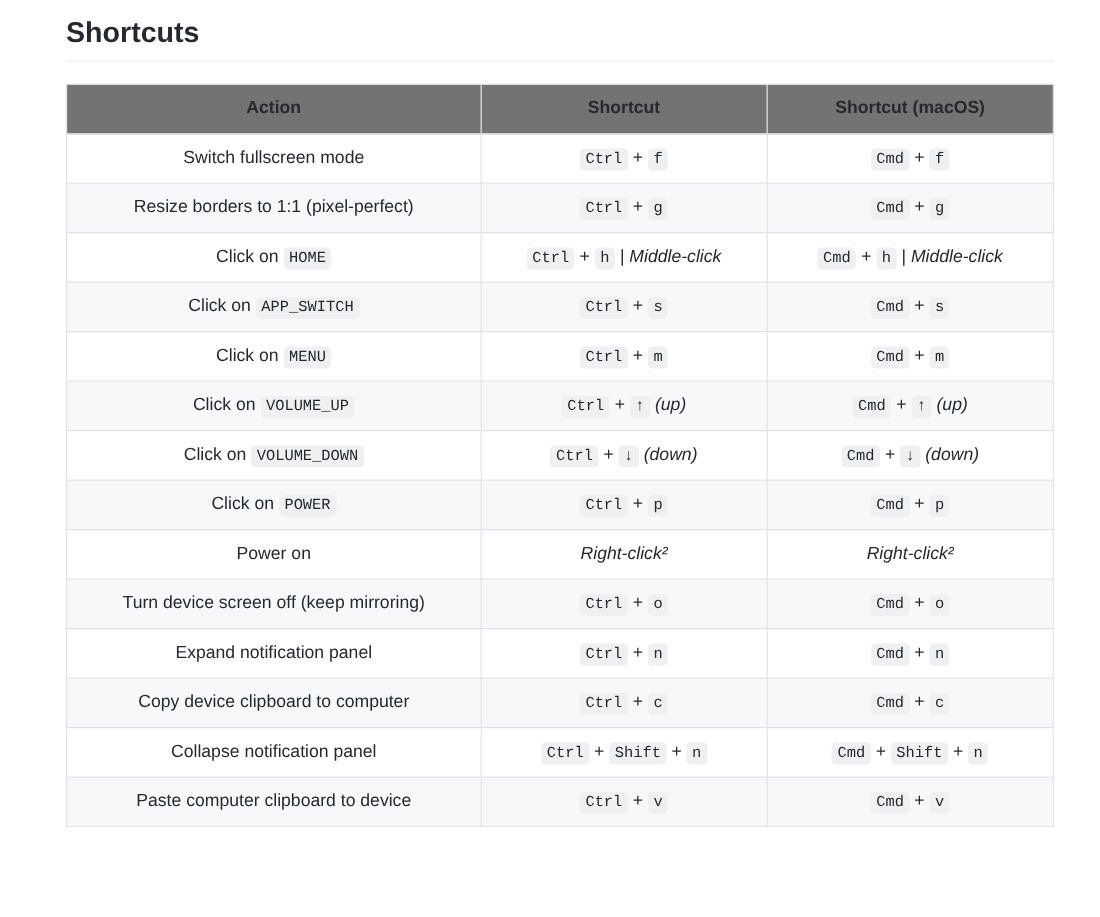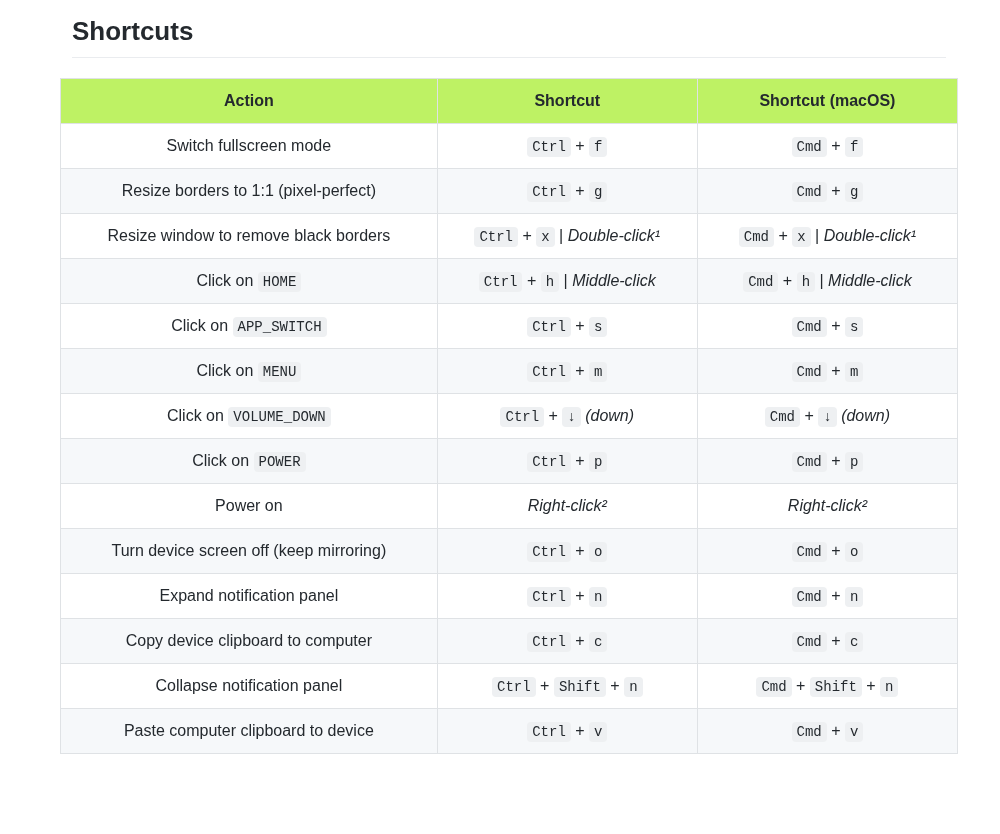--- a/index.html
+++ b/index.html
@@ -7,22 +7,22 @@
     font-family:-apple-system,BlinkMacSystemFont,"Segoe UI",Helvetica,Arial,sans-serif;
     color:#24292e;
     background:#fff;
     width:1000px;
     font-size:16px;
   }
   .page{padding:0 42px 0 60px;}
   h2{
     font-size:26px;
     font-weight:600;
-    margin:12px;
-    padding:4px 0 10px 0;
+    margin:0;
+    padding:14px 0 10px 0;
     border-bottom:1px solid #eaecef;
   }
   table{
     border-collapse:collapse;
     width:100%;
     margin-top:20px;
     border:1px solid #dfe2e5;
     table-layout:fixed;
   }
   th,td{
@@ -31,21 +31,21 @@
     text-align:center;
     vertical-align:middle;
     font-size:16px;
     line-height:1.5;
   }
   col.c1{width:42%;}
   col.c2{width:29%;}
   col.c3{width:29%;}
   th{
     font-weight:600;
-    background:#bef264;
+    background:#737373;
   }
   th.center{text-align:center;}
   tbody tr:nth-child(even) td{background:#f6f8fa;}
   code{
     font-family:SFMono-Regular,Consolas,"Liberation Mono",Menlo,monospace;
     background:#eef0f2;
     border-radius:4px;
     padding:2px 5px;
     font-size:14px;
     color:#24292e;
@@ -75,38 +75,38 @@
           <td>Switch fullscreen mode</td>
           <td><code>Ctrl</code> + <code>f</code></td>
           <td><code>Cmd</code> + <code>f</code></td>
         </tr>
         <tr>
           <td>Resize borders to 1:1 (pixel-perfect)</td>
           <td><code>Ctrl</code> + <code>g</code></td>
           <td><code>Cmd</code> + <code>g</code></td>
         </tr>
         <tr>
-          <td>Resize window to remove black borders</td>
-          <td><code>Ctrl</code> + <code>x</code>  | <em>Double-click¹</em></td>
-          <td><code>Cmd</code> + <code>x</code>  | <em>Double-click¹</em></td>
-        </tr>
-        <tr>
           <td>Click on <code>HOME</code></td>
           <td><code>Ctrl</code> + <code>h</code>  | <em>Middle-click</em></td>
           <td><code>Cmd</code> + <code>h</code>  | <em>Middle-click</em></td>
         </tr>
         <tr>
           <td>Click on <code>APP_SWITCH</code></td>
           <td><code>Ctrl</code> + <code>s</code></td>
           <td><code>Cmd</code> + <code>s</code></td>
         </tr>
         <tr>
           <td>Click on <code>MENU</code></td>
           <td><code>Ctrl</code> + <code>m</code></td>
           <td><code>Cmd</code> + <code>m</code></td>
+        </tr>
+        <tr>
+          <td>Click on <code>VOLUME_UP</code></td>
+          <td><code>Ctrl</code> + <code>↑</code>  <em>(up)</em></td>
+          <td><code>Cmd</code> + <code>↑</code>  <em>(up)</em></td>
         </tr>
         <tr>
           <td>Click on <code>VOLUME_DOWN</code></td>
           <td><code>Ctrl</code> + <code>↓</code>  <em>(down)</em></td>
           <td><code>Cmd</code> + <code>↓</code>  <em>(down)</em></td>
         </tr>
         <tr>
           <td>Click on <code>POWER</code></td>
           <td><code>Ctrl</code> + <code>p</code></td>
           <td><code>Cmd</code> + <code>p</code></td>

